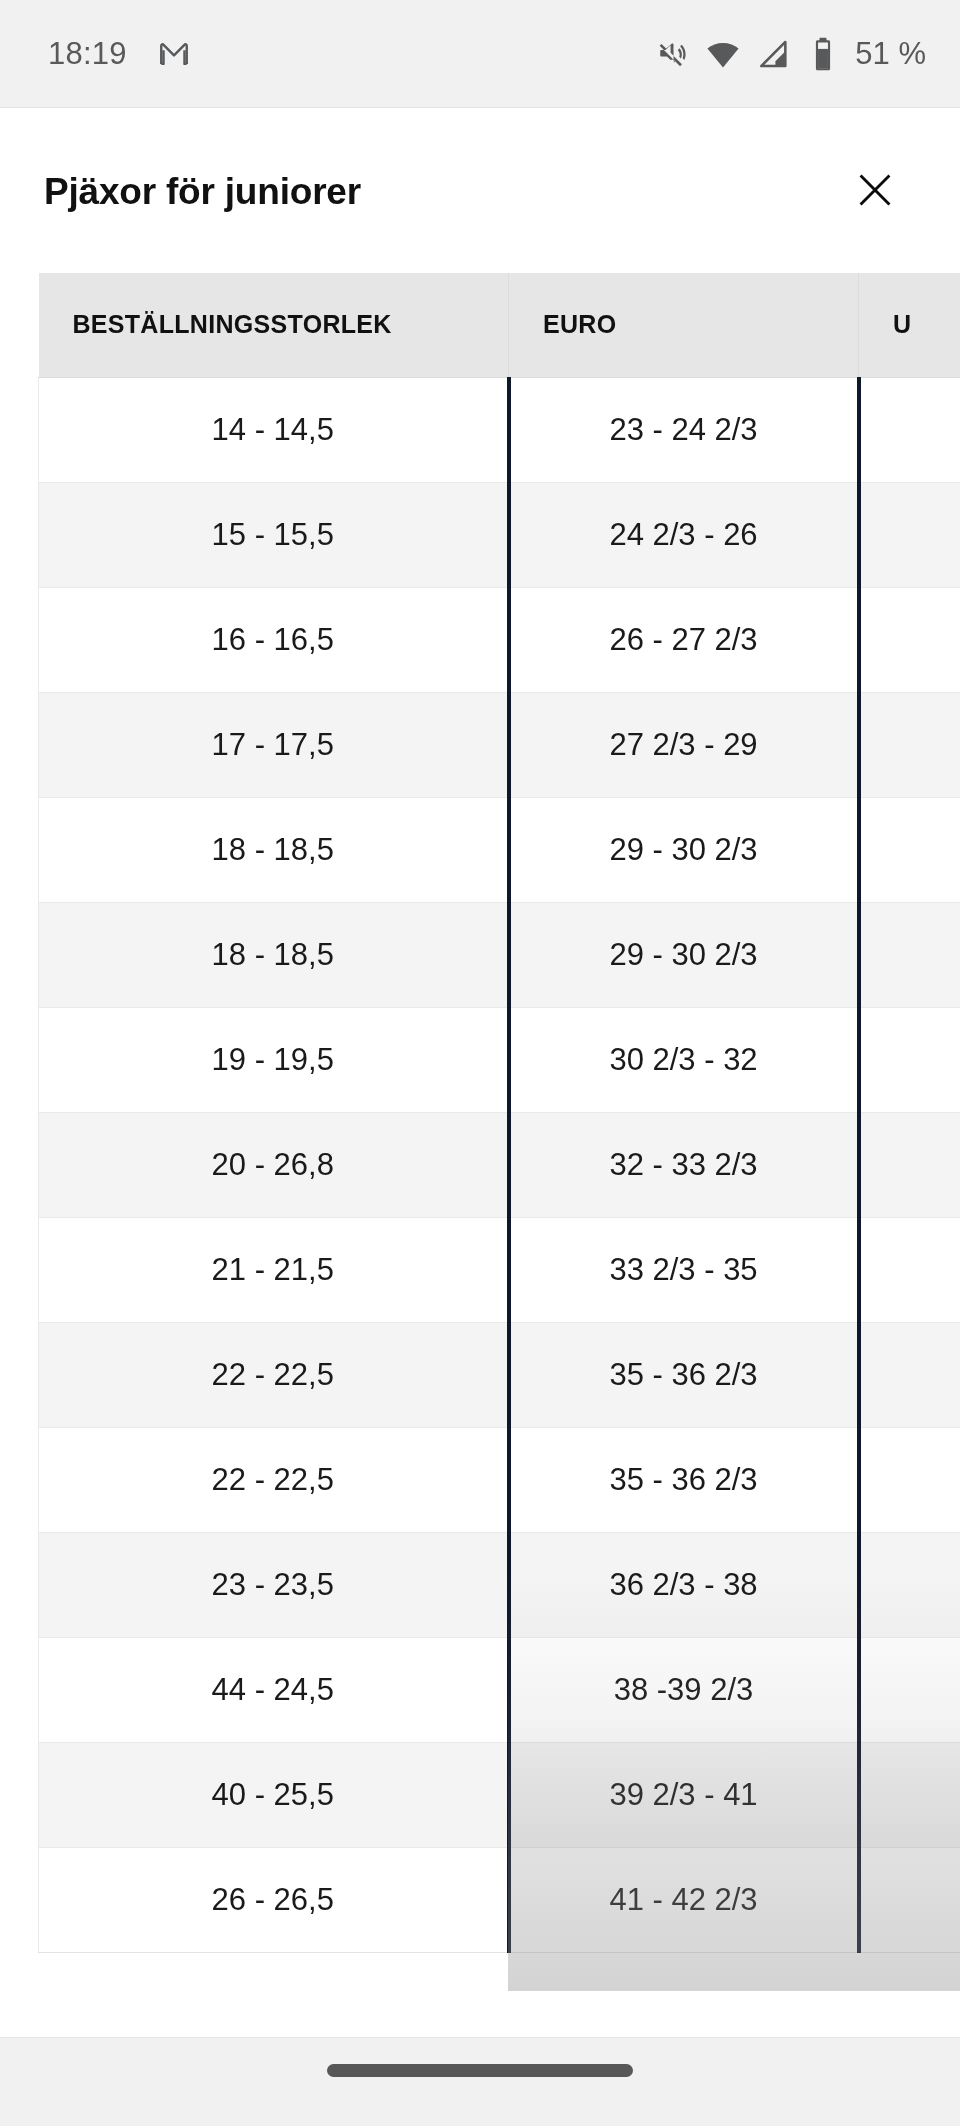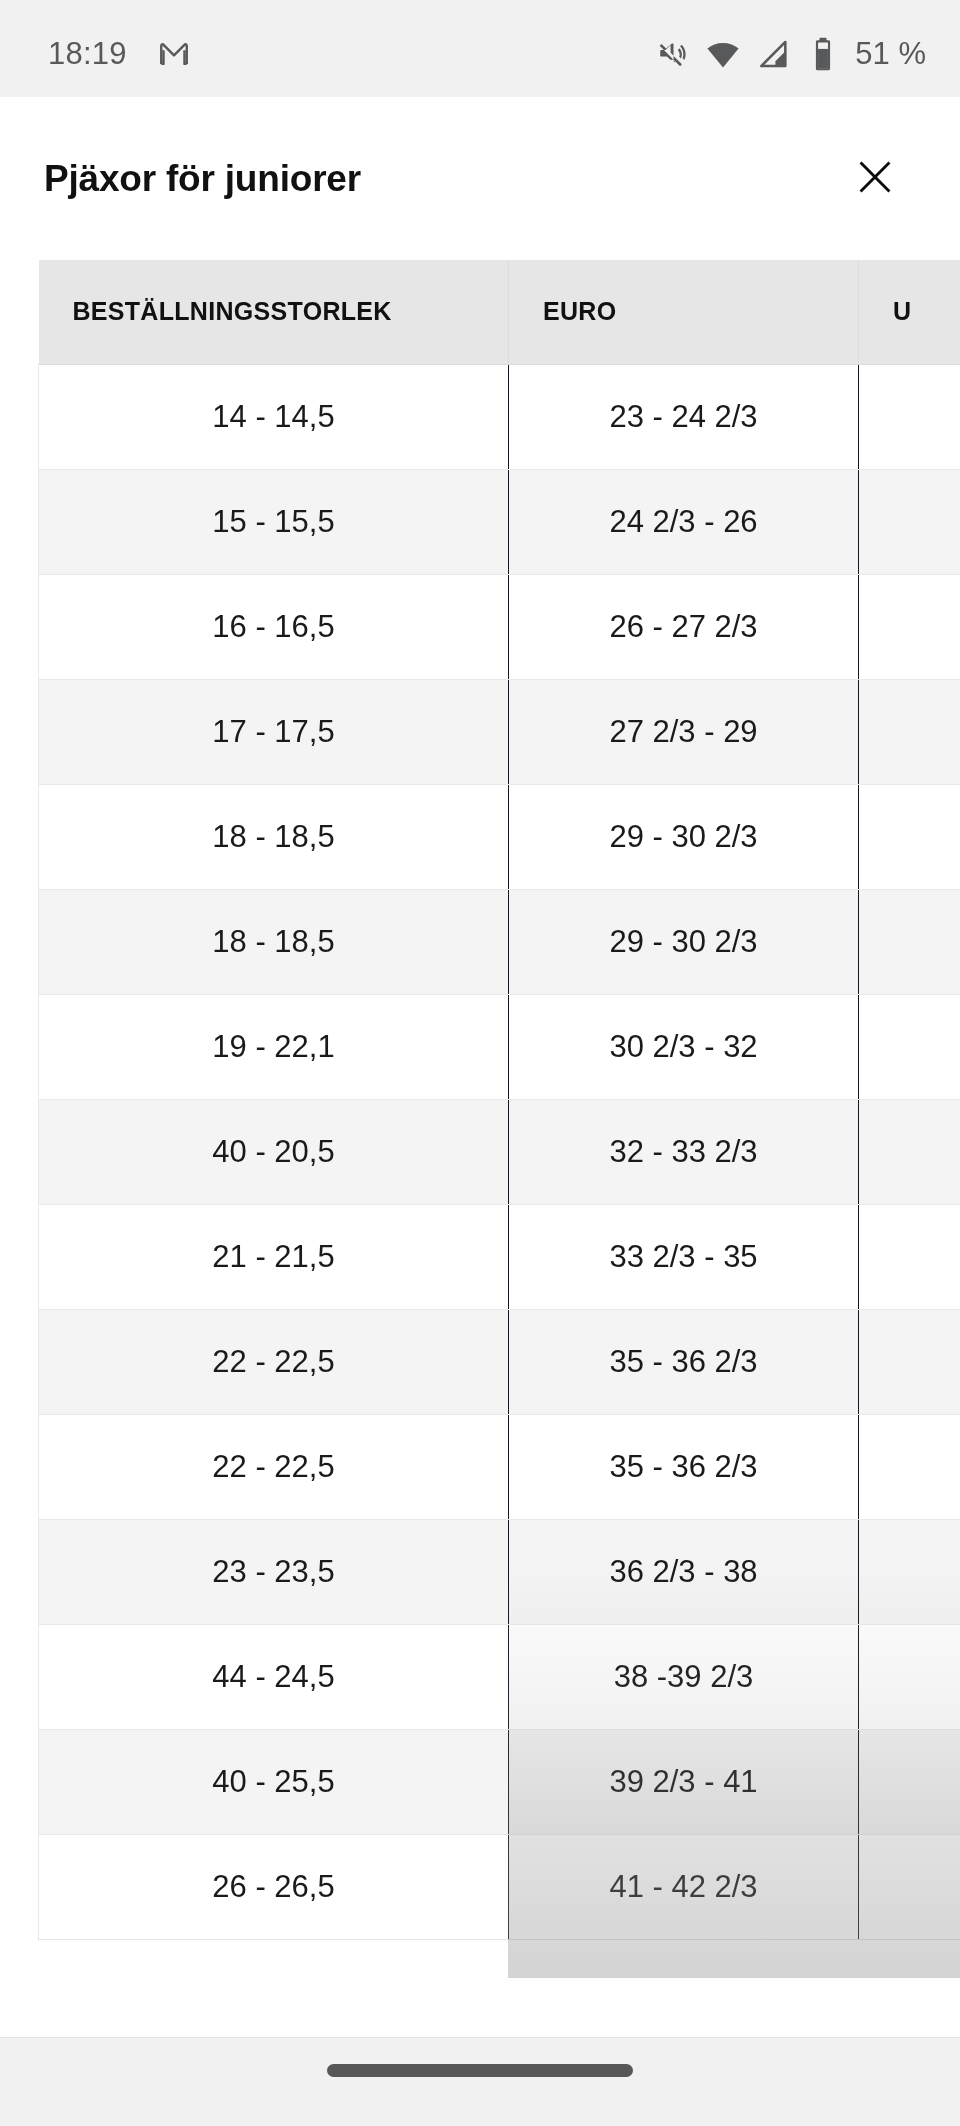--- a/index.html
+++ b/index.html
@@ -20,21 +20,21 @@
     padding:0 34px 0 48px;
   }
   .sb-left{ display:flex; align-items:center; gap:30px;text-align:center; }
   .sb-time{ font-size:31px; color:#58595b; letter-spacing:.2px; }
   .sb-right{ display:flex; align-items:center; gap:17px; }
   .sb-batt-text{ font-size:31px; color:#58595b; margin-left:0; }
   .ic{ display:block; }
 
   
   .sheet{
-    position:absolute; left:0; top:97px; width:960px; height:1800px;
+    position:absolute; left:0; top:110px; width:960px; height:1800px;
     background:#ffffff;
   }
   .sheet-header{
     position:absolute; left:0; top:0; width:960px; height:163px;
     display:flex; align-items:center; justify-content:space-between;
     padding:0 56px 0 44px;
   }
   .sheet-title{
     font-size:37px; font-weight:bold; color:#111111; letter-spacing:-.2px;
   }
@@ -70,21 +70,21 @@
     border-right:1px solid #dcdcdc;
     border-bottom:1px solid #dcdcdc;
   }
   table.sizetable th:last-child{ border-right:none; }
 
   table.sizetable td{
     height:105px;
     font-size:31px;
     color:#1a1a1a;
     text-align:center;
-    border-right:1px solid #0f172a;
+    border-right:4px solid #0f172a;
     border-bottom:1px solid #e9e9e9;
     background:#ffffff;
   }
   table.sizetable td:last-child{ border-right:none; }
   table.sizetable tbody tr:nth-child(even) td{ background:#f4f4f4; }
   table.sizetable tbody tr:last-child td{ border-bottom:1px solid #e3e3e3; }
   table.sizetable tbody tr td:first-child{ border-left:1px solid #e9e9e9; }
 
   
   .fade-overlay{
@@ -205,26 +205,26 @@
             <td>18 - 18,5</td>
             <td>29 - 30 2/3</td>
             <td></td>
           </tr>
         <tr>
             <td>18 - 18,5</td>
             <td>29 - 30 2/3</td>
             <td></td>
           </tr>
         <tr>
-            <td>19 - 22,1</td>
+            <td>19 - 19,5</td>
             <td>30 2/3 - 32</td>
             <td></td>
           </tr>
         <tr>
-            <td>40 - 20,5</td>
+            <td>20 - 26,8</td>
             <td>32 - 33 2/3</td>
             <td></td>
           </tr>
         <tr>
             <td>21 - 21,5</td>
             <td>33 2/3 - 35</td>
             <td></td>
           </tr>
         <tr>
             <td>22 - 22,5</td>

